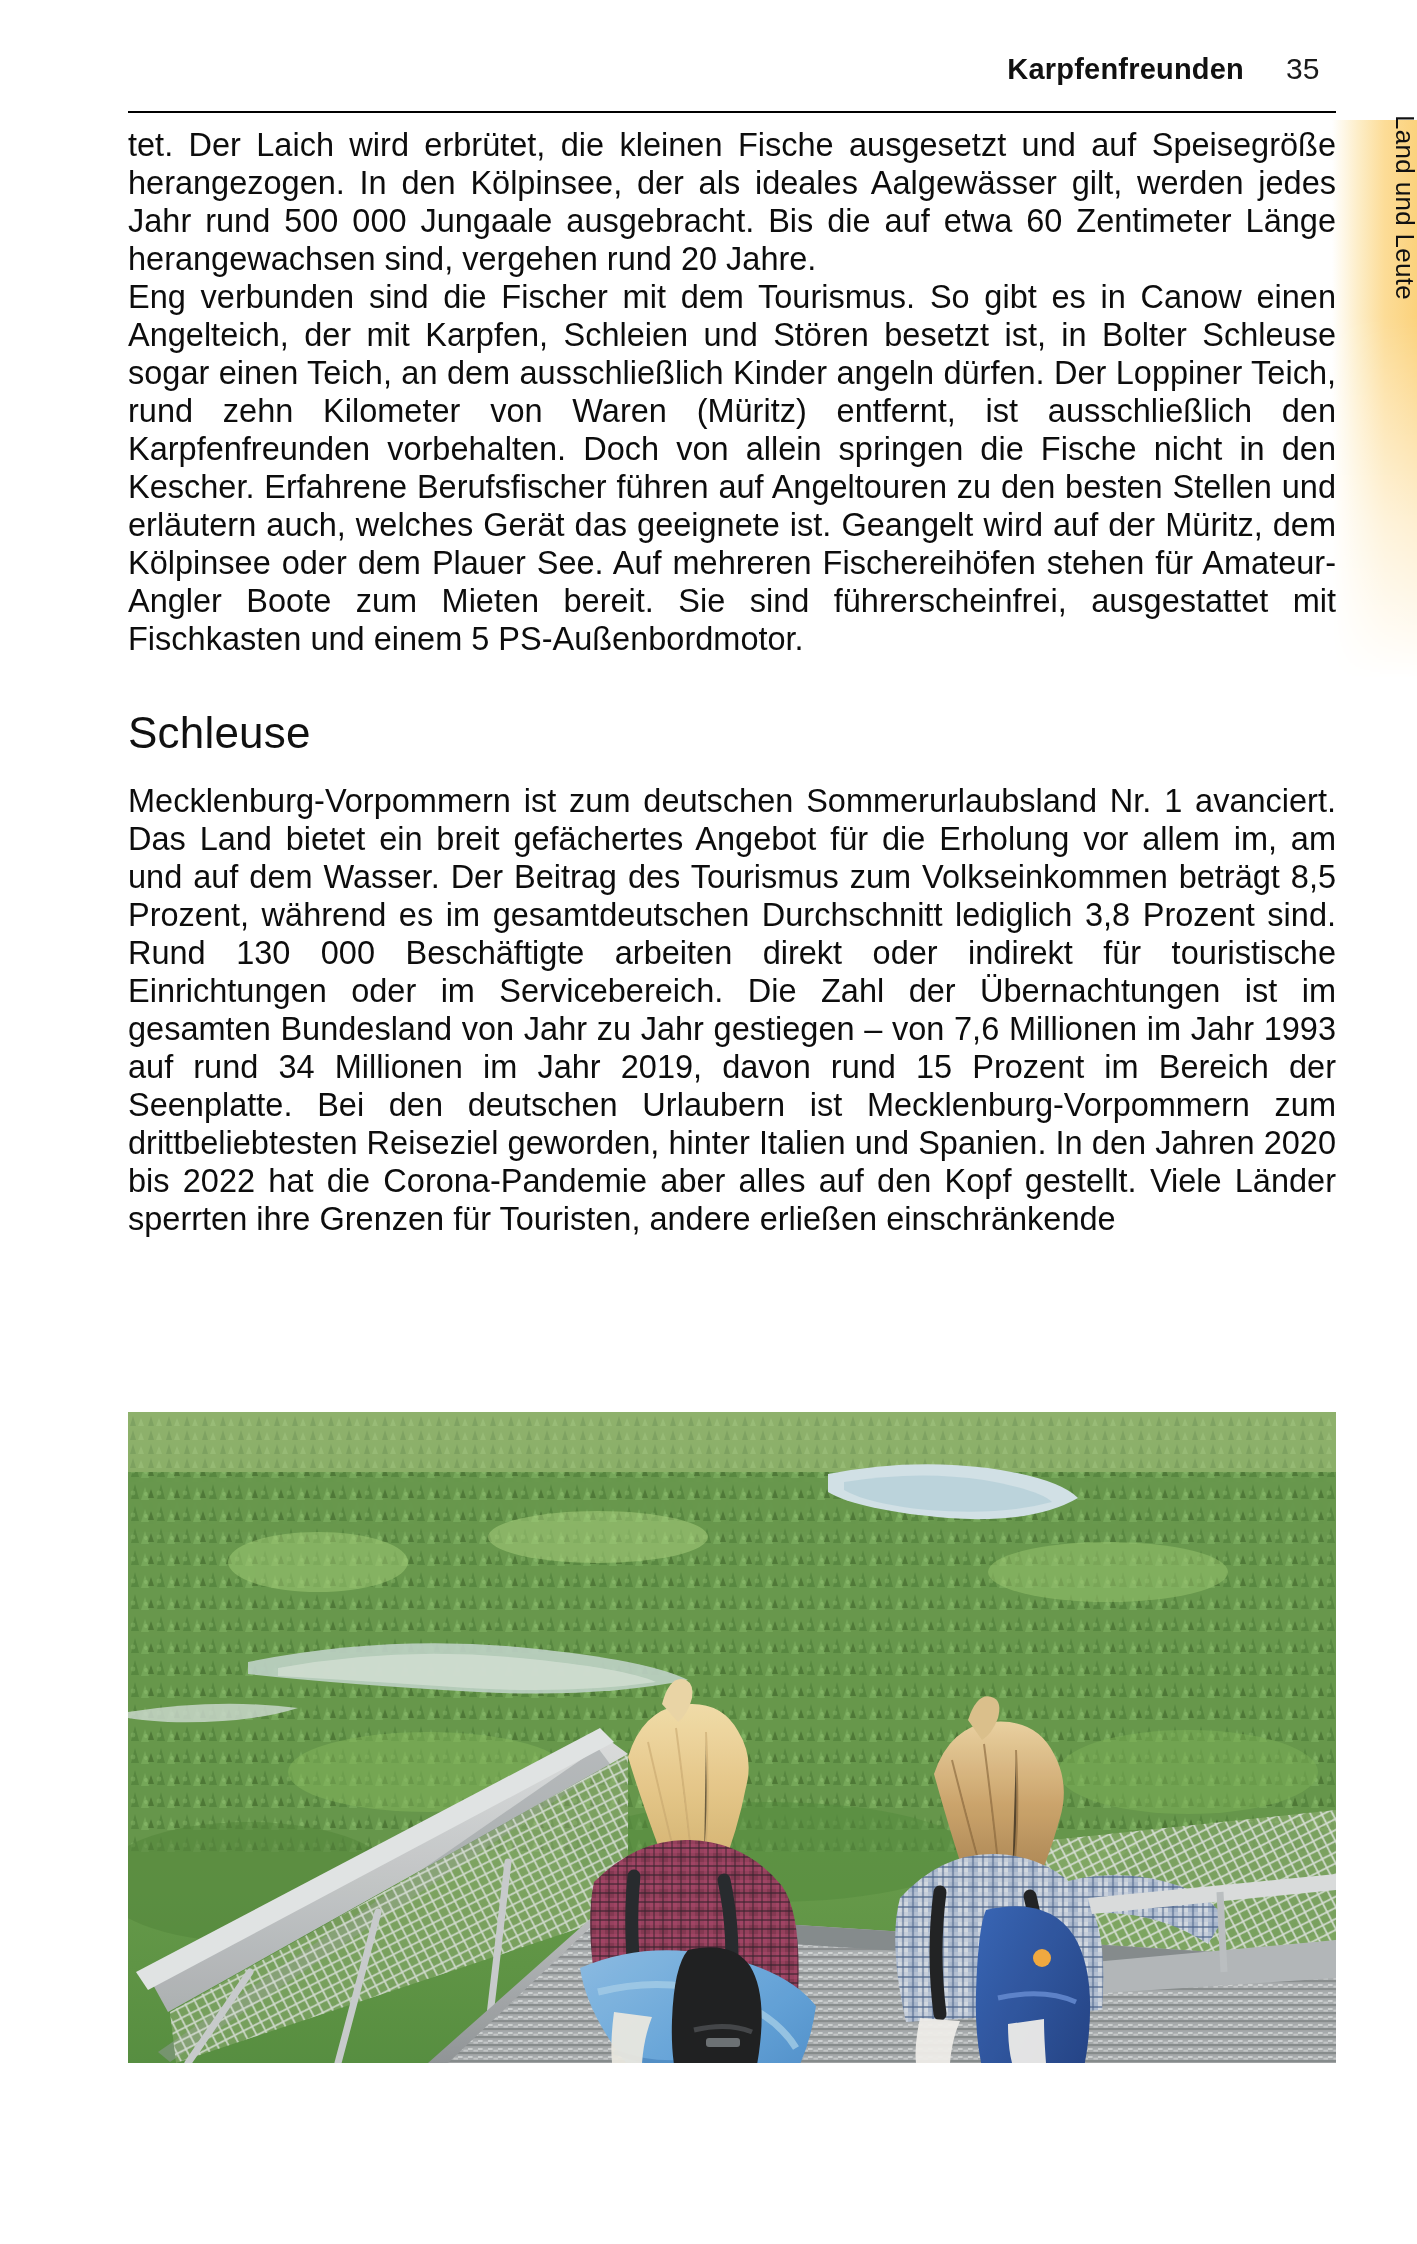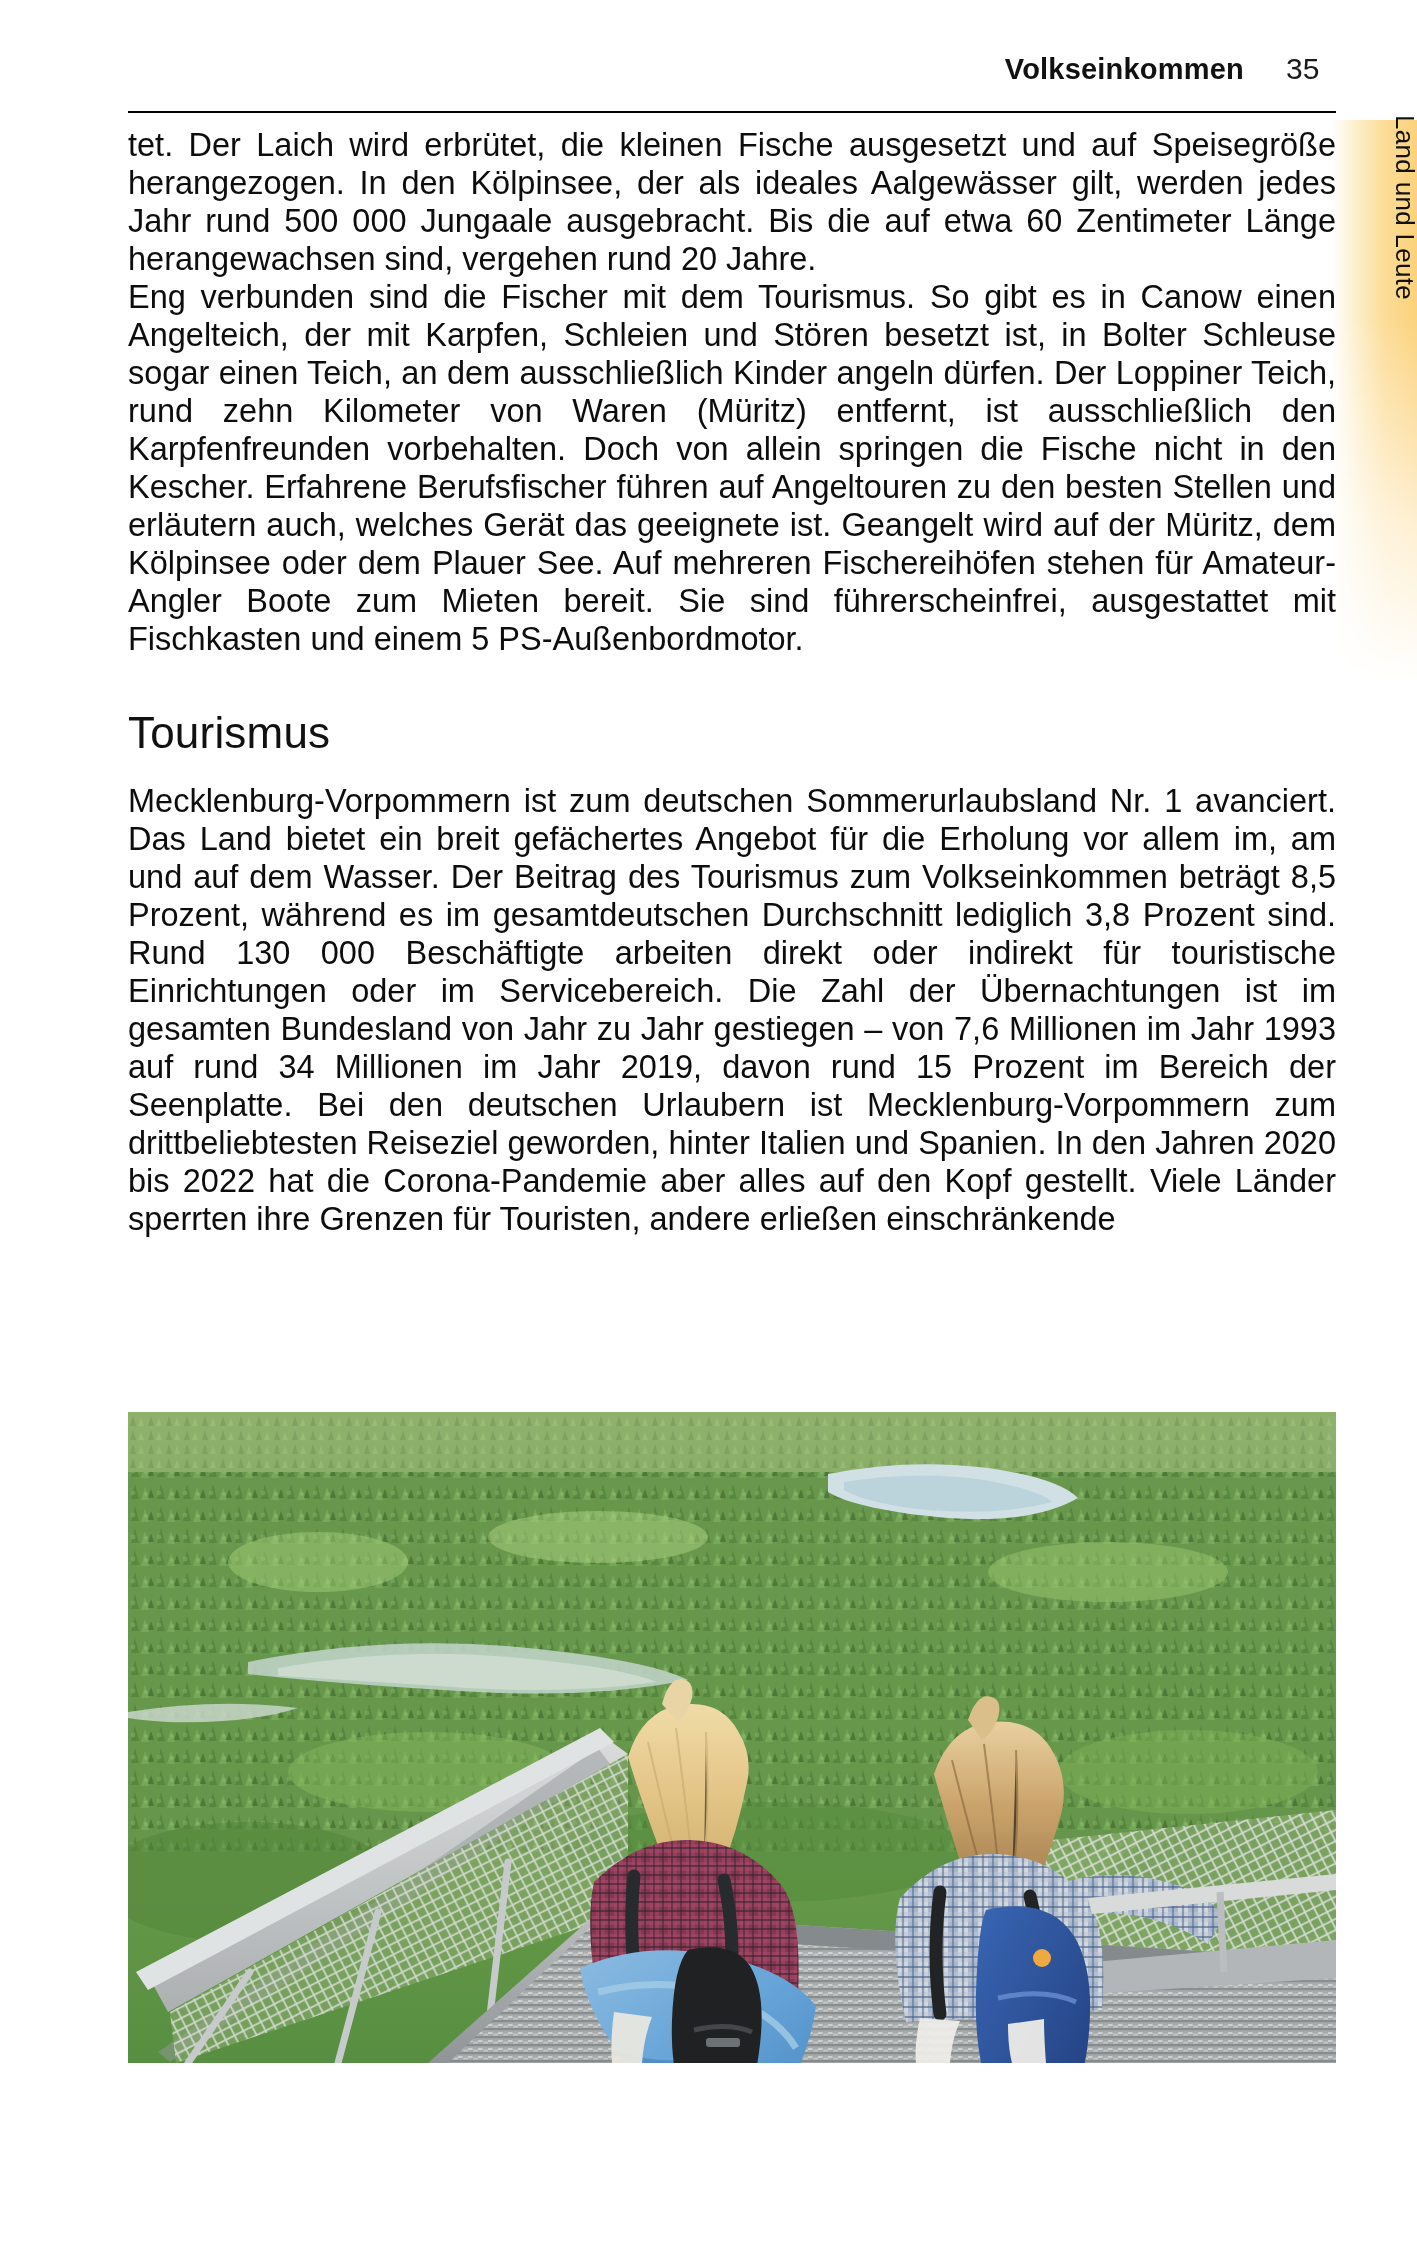--- a/index.html
+++ b/index.html
@@ -138,34 +138,34 @@
     color: #111111;
   }
 </style>
 </head>
 <body>
 
 <div class="page">
 
   <div class="header">
     <div class="header-inner">
-      <span class="header-title">Volkseinkommen</span>
+      <span class="header-title">Karpfenfreunden</span>
       <span class="header-pageno">35</span>
     </div>
   </div>
   <div class="header-rule"></div>
 
   <div class="side-tab"></div>
   <div class="side-tab-label">Land und Leute</div>
 
   <div class="content">
     <p class="body">tet. Der Laich wird erbrütet, die kleinen Fische ausgesetzt und auf Speisegröße herangezogen. In den Kölpinsee, der als ideales Aalgewässer gilt, werden jedes Jahr rund 500 000 Jungaale ausgebracht. Bis die auf etwa 60 Zentimeter Länge herangewachsen sind, vergehen rund 20 Jahre.</p>
     <p class="body">Eng verbunden sind die Fischer mit dem Tourismus. So gibt es in Canow einen Angelteich, der mit Karpfen, Schleien und Stören besetzt ist, in Bolter Schleuse sogar einen Teich, an dem ausschließlich Kinder angeln dürfen. Der Loppiner Teich, rund zehn Kilometer von Waren (Müritz) entfernt, ist ausschließlich den Karpfenfreunden vorbehalten. Doch von allein springen die Fische nicht in den Kescher. Erfahrene Berufsfischer führen auf Angeltouren zu den besten Stellen und erläutern auch, welches Gerät das geeignete ist. Geangelt wird auf der Müritz, dem Kölpinsee oder dem Plauer See. Auf mehreren Fischereihöfen stehen für Amateur-Angler Boote zum Mieten bereit. Sie sind führerscheinfrei, ausgestattet mit Fischkasten und einem 5 PS-Außenbordmotor.</p>
     <div class="sp-before-h2"></div>
-    <h2 class="section">Tourismus</h2>
+    <h2 class="section">Schleuse</h2>
     <div class="sp-after-h2"></div>
     <p class="body">Mecklenburg-Vorpommern ist zum deutschen Sommerurlaubsland Nr. 1 avanciert. Das Land bietet ein breit gefächertes Angebot für die Erholung vor allem im, am und auf dem Wasser. Der Beitrag des Tourismus zum Volkseinkommen beträgt 8,5 Prozent, während es im gesamtdeutschen Durchschnitt lediglich 3,8 Prozent sind. Rund 130 000 Beschäftigte arbeiten direkt oder indirekt für touristische Einrichtungen oder im Servicebereich. Die Zahl der Übernachtungen ist im gesamten Bundesland von Jahr zu Jahr gestiegen – von 7,6 Millionen im Jahr 1993 auf rund 34 Millionen im Jahr 2019, davon rund 15 Prozent im Bereich der Seenplatte. Bei den deutschen Urlaubern ist Mecklenburg-Vorpommern zum drittbeliebtesten Reiseziel geworden, hinter Italien und Spanien. In den Jahren 2020 bis 2022  hat die Corona-Pandemie aber alles auf den Kopf gestellt. Viele Länder sperrten ihre Grenzen für Touristen, andere erließen einschränkende</p>
   </div>
 
   <div class="figure">
     <svg class="photo" viewBox="0 0 1208 651" preserveAspectRatio="none" role="img">
       <defs>
         <linearGradient id="skyhaze" x1="0" y1="0" x2="0" y2="1">
           <stop offset="0%" stop-color="#cfdcb4"></stop>
           <stop offset="14%" stop-color="#a9c487"></stop>

